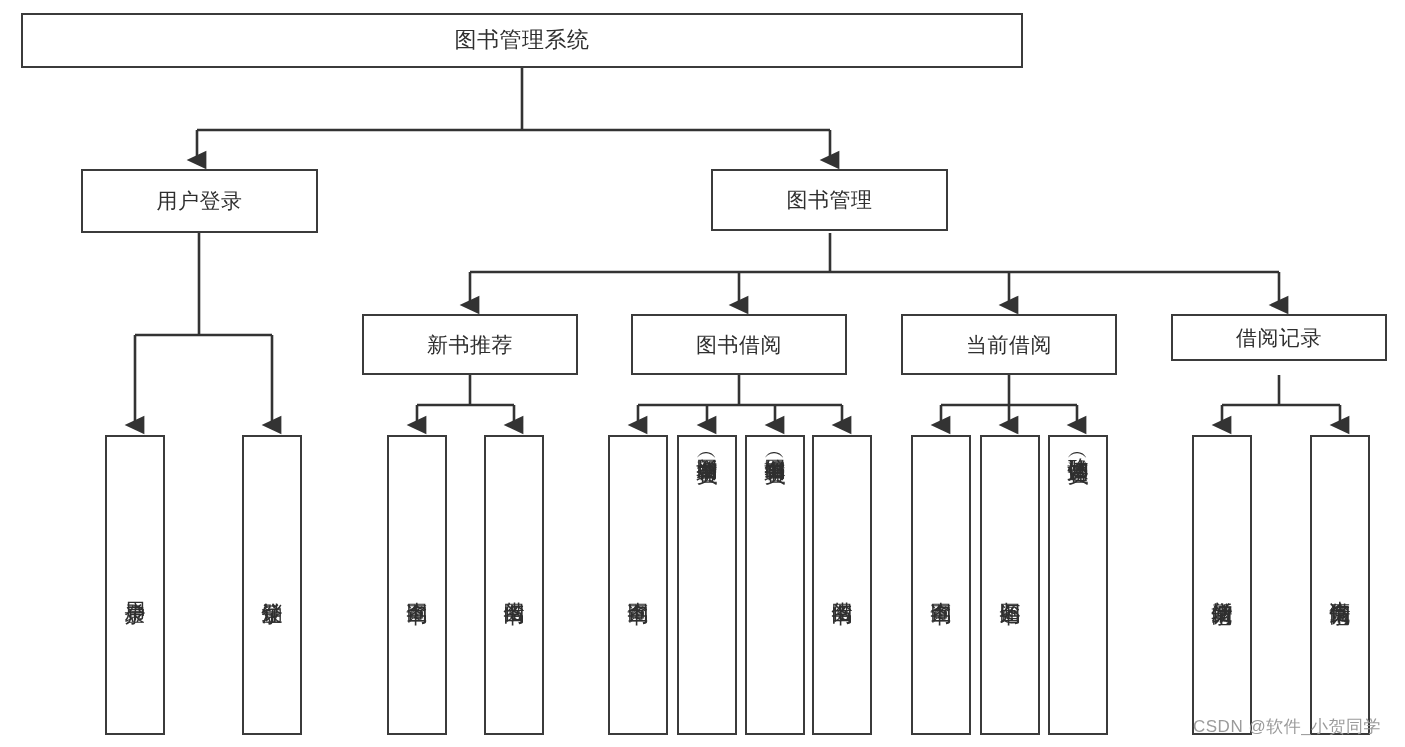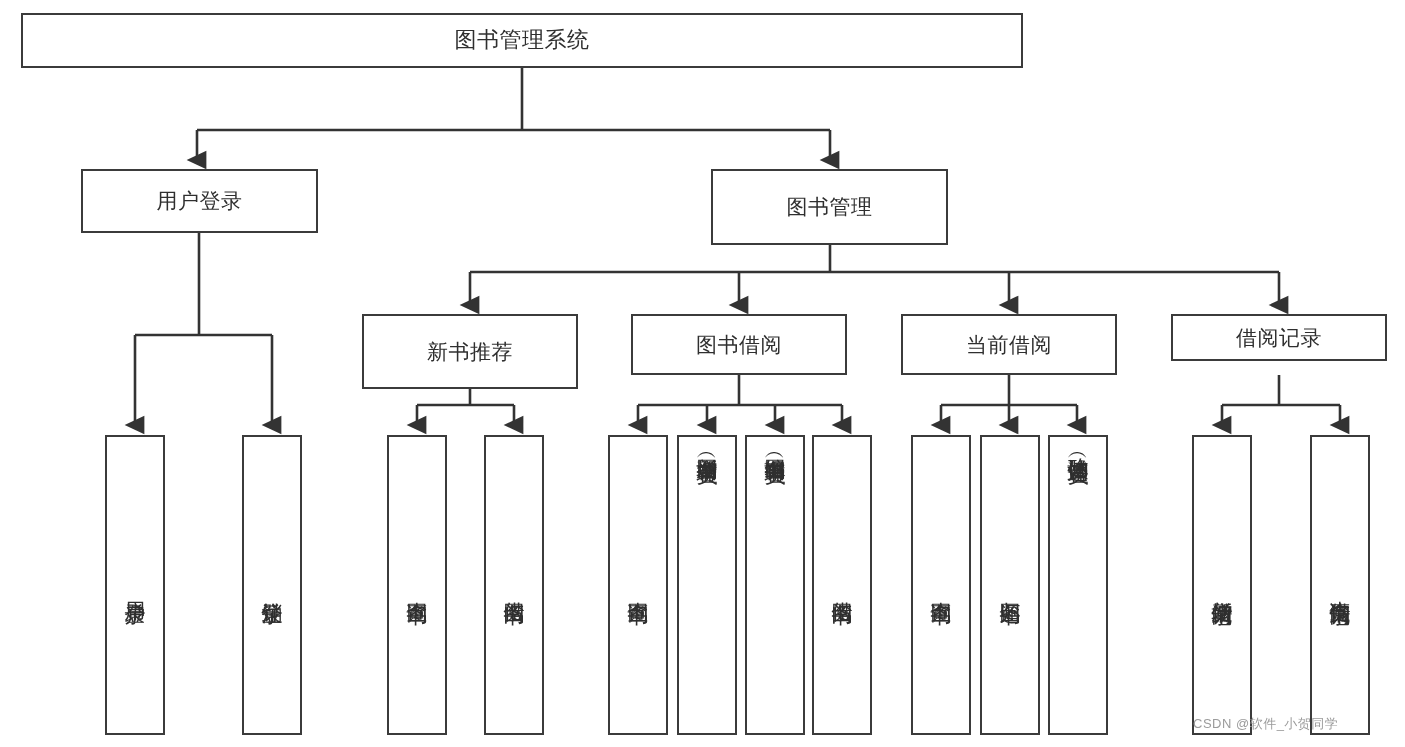--- a/index.html
+++ b/index.html
@@ -61,21 +61,21 @@
     font-size: 21px;
     line-height: 1.05;
     letter-spacing: 1px;
     white-space: nowrap;
   }
   .node.vert.tall-start {
     align-items: flex-start;
   }
   .watermark {
     position: absolute;
-    font-size: 13px;
+    font-size: 17px;
     color: #9b9b9b;
     white-space: nowrap;
     letter-spacing: 0.5px;
   }
 </style>
 </head>
 <body>
 
 <div id="canvas">
 
@@ -129,25 +129,25 @@
     </g>
   </svg>
 
   <div class="node horiz root" style="left:21px; top:13px; width:1002px; height:55px;justify-content:center;">
     <span class="lbl">图书管理系统</span>
   </div>
 
   <div class="node horiz" style="left:81px; top:169px; width:237px; height:64px;">
     <span class="lbl">用户登录</span>
   </div>
-  <div class="node horiz" style="left:711px; top:169px; width:237px; height:76px;">
+  <div class="node horiz" style="left:711px; top:169px; width:237px; height:62px;">
     <span class="lbl">图书管理</span>
   </div>
 
-  <div class="node horiz" style="left:362px; top:314px; width:216px; height:75px;">
+  <div class="node horiz" style="left:362px; top:314px; width:216px; height:61px;">
     <span class="lbl">新书推荐</span>
   </div>
   <div class="node horiz" style="left:901px; top:314px; width:216px; height:61px;">
     <span class="lbl">当前借阅</span>
   </div>
   <div class="node horiz" style="left:631px; top:314px; width:216px; height:61px;">
     <span class="lbl">图书借阅</span>
   </div>
   <div class="node horiz" style="left:1171px; top:314px; width:216px; height:47px;">
     <span class="lbl">借阅记录</span>

